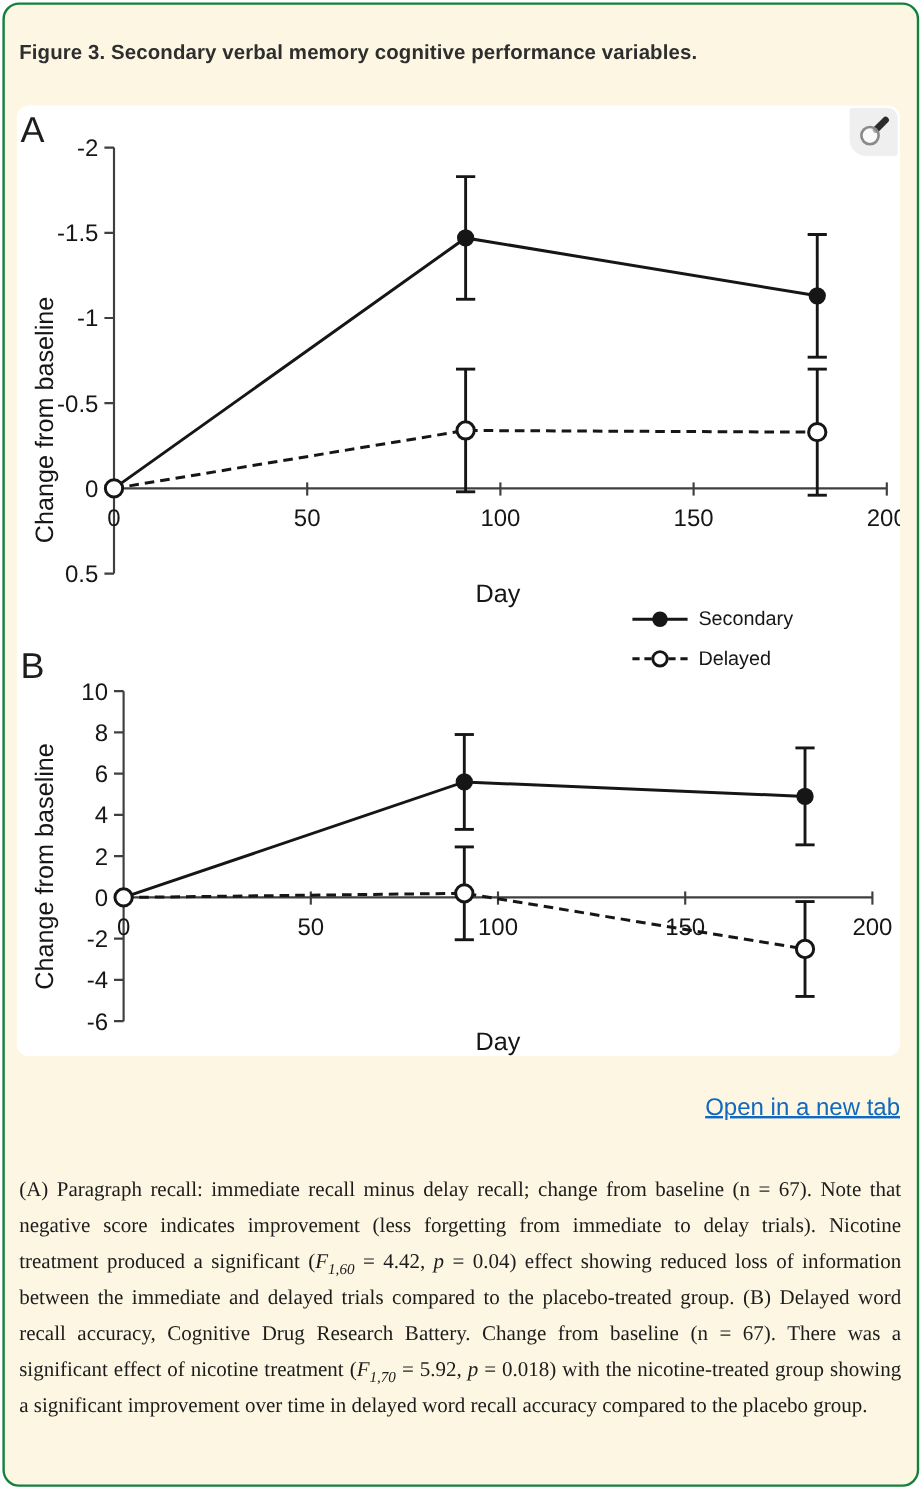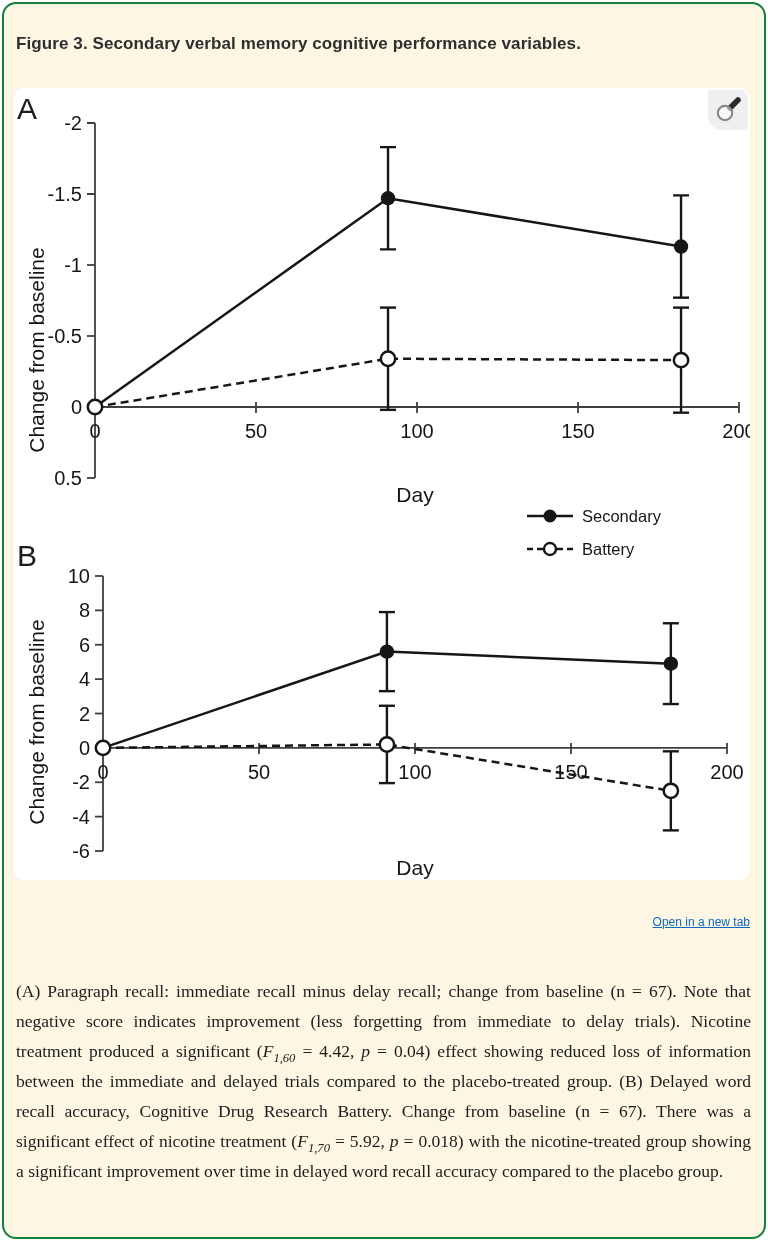--- a/index.html
+++ b/index.html
@@ -31,21 +31,21 @@
   .legend-row span{font-size:16.5px;color:#161616;margin-left:7px;}
   .zoom-btn{
     position:absolute;top:2px;right:2px;width:40px;height:40px;
     background:#efefef;border:none;border-radius:2px 8px 2px 14px;
     display:flex;align-items:center;justify-content:center;cursor:pointer;padding:0;
   }
   .open-tab-row{
     position:absolute;left:10px;top:908px;width:736px;text-align:right;
   }
   .open-tab-row a{
-    font-size:12px;color:#1068bf;text-decoration:underline;cursor:pointer;
+    font-size:20px;color:#1068bf;text-decoration:underline;cursor:pointer;
   }
   .caption{
     position:absolute;left:12px;top:972px;width:735px;
     font-family:"Liberation Serif",serif;font-size:17.5px;line-height:30px;
     color:#1c1c1c;text-align:justify;
   }
   .caption i{font-style:italic;}
   .caption sub{font-size:0.72em;font-style:italic;line-height:0;}
   svg text{font-family:"Liberation Sans",sans-serif;fill:#161616;}
 </style>
@@ -165,21 +165,21 @@
           <line x1="2" y1="9" x2="48" y2="9" stroke="#161616" stroke-width="2.4"></line>
           <circle cx="25" cy="9" r="6.5" fill="#161616"></circle>
         </svg>
         <span>Secondary</span>
       </div>
       <div class="legend-row">
         <svg width="50" height="18">
           <line x1="2" y1="9" x2="48" y2="9" stroke="#161616" stroke-width="2.4" stroke-dasharray="6 4"></line>
           <circle cx="25" cy="9" r="6" fill="#ffffff" stroke="#161616" stroke-width="2.4"></circle>
         </svg>
-        <span>Battery</span>
+        <span>Delayed</span>
       </div>
     </div>
 
     <button class="zoom-btn">
       <svg width="28" height="28" viewBox="0 0 28 28">
         <line x1="16" y1="12" x2="24" y2="4" stroke="#2b2b2b" stroke-width="5.5" stroke-linecap="round"></line>
         <circle cx="11" cy="17" r="7.2" fill="rgba(255,255,255,0.6)" stroke="#8a8a8a" stroke-width="2.2"></circle>
       </svg>
     </button>
   </div>

